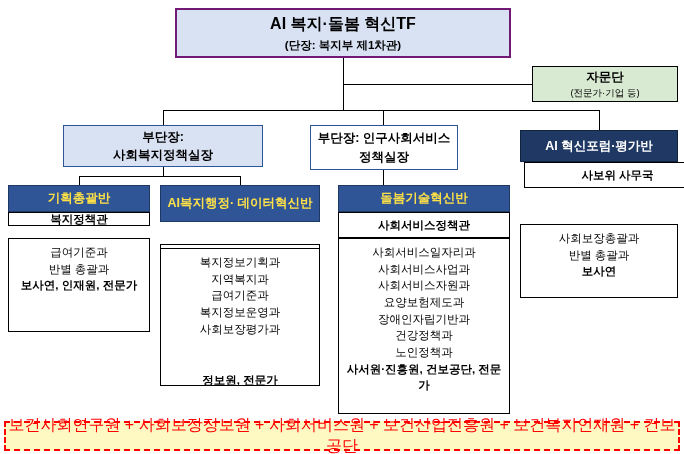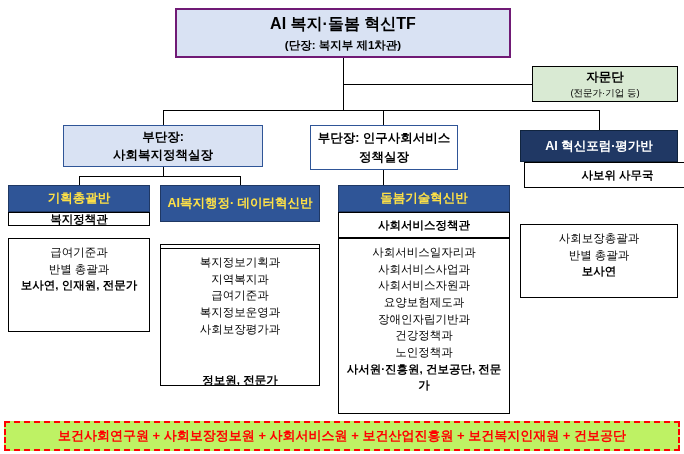--- a/index.html
+++ b/index.html
@@ -24,22 +24,22 @@
   .deputy1{background:#d9e2f3;}
   .deputy2{background:#fff;}
   .team-header{background:#2f5597;color:#fde047;font-weight:bold;font-size:12.5px;border:1px solid #1f3864;padding:0 5px;}
   .navy-header{background:#203864;color:#fff;font-weight:bold;font-size:12.5px;border:1px solid #10243e;}
   .officer-box{font-size:11.5px;font-weight:bold;}
   .list-box{font-size:11.5px;padding:5px 2px;justify-content:flex-start;}
   .members{white-space:pre-line;}
   .members-bold{white-space:pre-line;font-weight:bold;}
   .line{position:absolute;background:#000;}
   .footer-banner{
-    position:absolute;box-sizing:border-box;border:2px dashed #ff0000;background:#bef264;
-    color:#ff0000;font-weight:bold;font-size:13px;display:flex;align-items:center;
+    position:absolute;box-sizing:border-box;border:2px dashed #ff0000;background:#fef9c3;
+    color:#ff0000;font-weight:normal;font-size:16px;display:flex;align-items:center;
     justify-content:center;text-align:center;
   }
 </style>
 </head>
 <body>
 
 <div id="stage">
 
   <div class="line" style="left:343px;top:58px;width:1px;height:52px;"></div>
   <div class="line" style="left:343px;top:84px;width:189px;height:1px;"></div>

